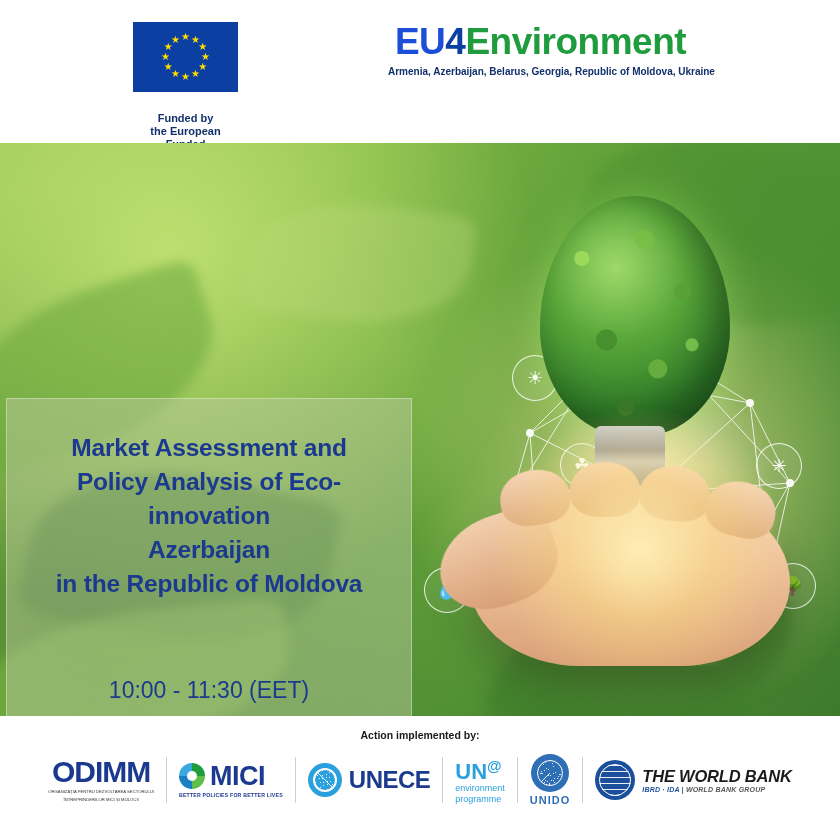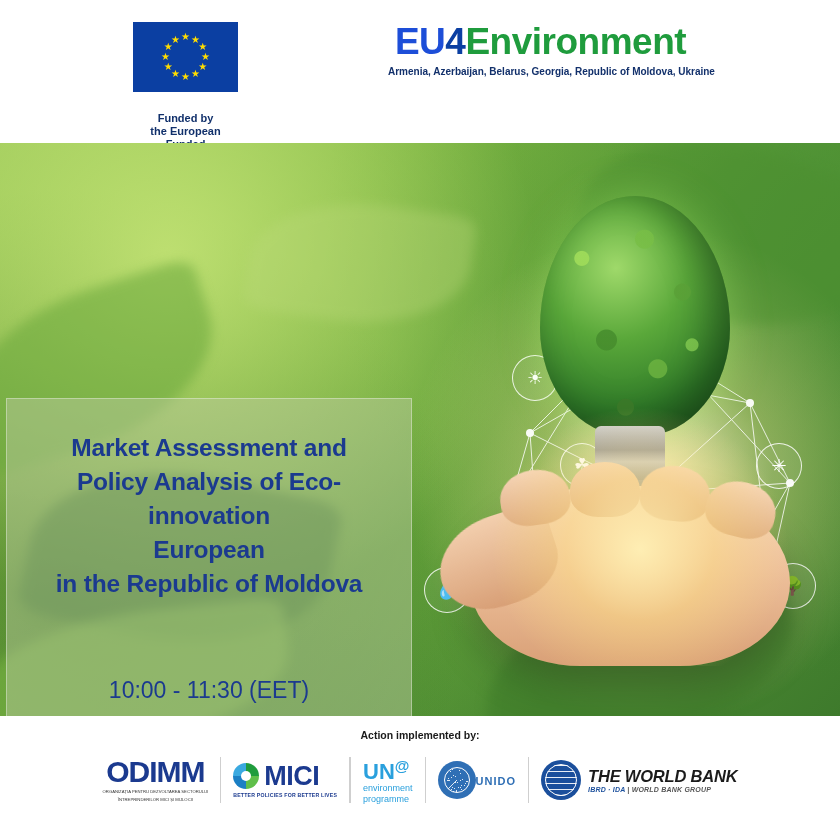--- a/index.html
+++ b/index.html
@@ -297,21 +297,21 @@
   }
   .unece-text { font-size:24px; font-weight:bold; color:#1b3a8f; letter-spacing:-0.5px;}
 
   
   .une-mark { text-align:left; }
   .une-top { font-size:22px; font-weight:bold; color:#2aa0dd; line-height:22px;}
   .une-top .at { font-size:15px; vertical-align:super;}
   .une-sub { font-size:9px; color:#2aa0dd; line-height:11px;}
 
   
-  .unido-mark { display:flex; flex-direction:row; align-items:center;}
+  .unido-mark { display:flex; flex-direction:column; align-items:center;}
   .unido-circle {
     width:38px;height:38px;border-radius:50%;
     background:#2f6fb5;
     position:relative;
   }
   .unido-circle::after{
     content:"";position:absolute;inset:6px;border-radius:50%;
     border:1.5px solid #fff;
     background:repeating-conic-gradient(rgba(255,255,255,.85) 0 1deg, rgba(47,111,181,0) 1deg 14deg);
   }
@@ -422,21 +422,21 @@
     <div class="finger f2"></div>
     <div class="finger f3"></div>
     <div class="finger f4"></div>
     <div class="glow"></div>
   </div>
 
   <div class="title-panel">
     <h1>
       <span>Market Assessment and</span><br>
       <span>Policy Analysis of Eco-innovation</span><br>
-      <span>European</span><br>
+      <span>Azerbaijan</span><br>
       <span>in the Republic of Moldova</span>
     </h1>
     <div class="event-time">
       <div>10:00 - 11:30 (EET)</div>
     </div>
   </div>
 </div>
 
 <div class="footer">
   <div class="action-by">Action implemented by:</div>
@@ -458,20 +458,26 @@
         <div class="oecd-mark">
           <span class="oecd-swirl"></span>
           <span class="oecd-text">MICI</span>
         </div>
         <div class="oecd-sub">BETTER POLICIES FOR BETTER LIVES</div>
       </div>
     </div>
 
     <div class="divider"></div>
 
+    <div class="logo-cell">
+      <div class="unece-mark">
+        <span class="un-circle"></span>
+        <span class="unece-text">UNECE</span>
+      </div>
+    </div>
 
     <div class="divider"></div>
 
     <div class="logo-cell">
       <div class="une-mark">
         <div class="une-top">
           <span>UN</span><span class="at">@</span>
         </div>
         <div class="une-sub">environment</div>
         <div class="une-sub">programme</div>

